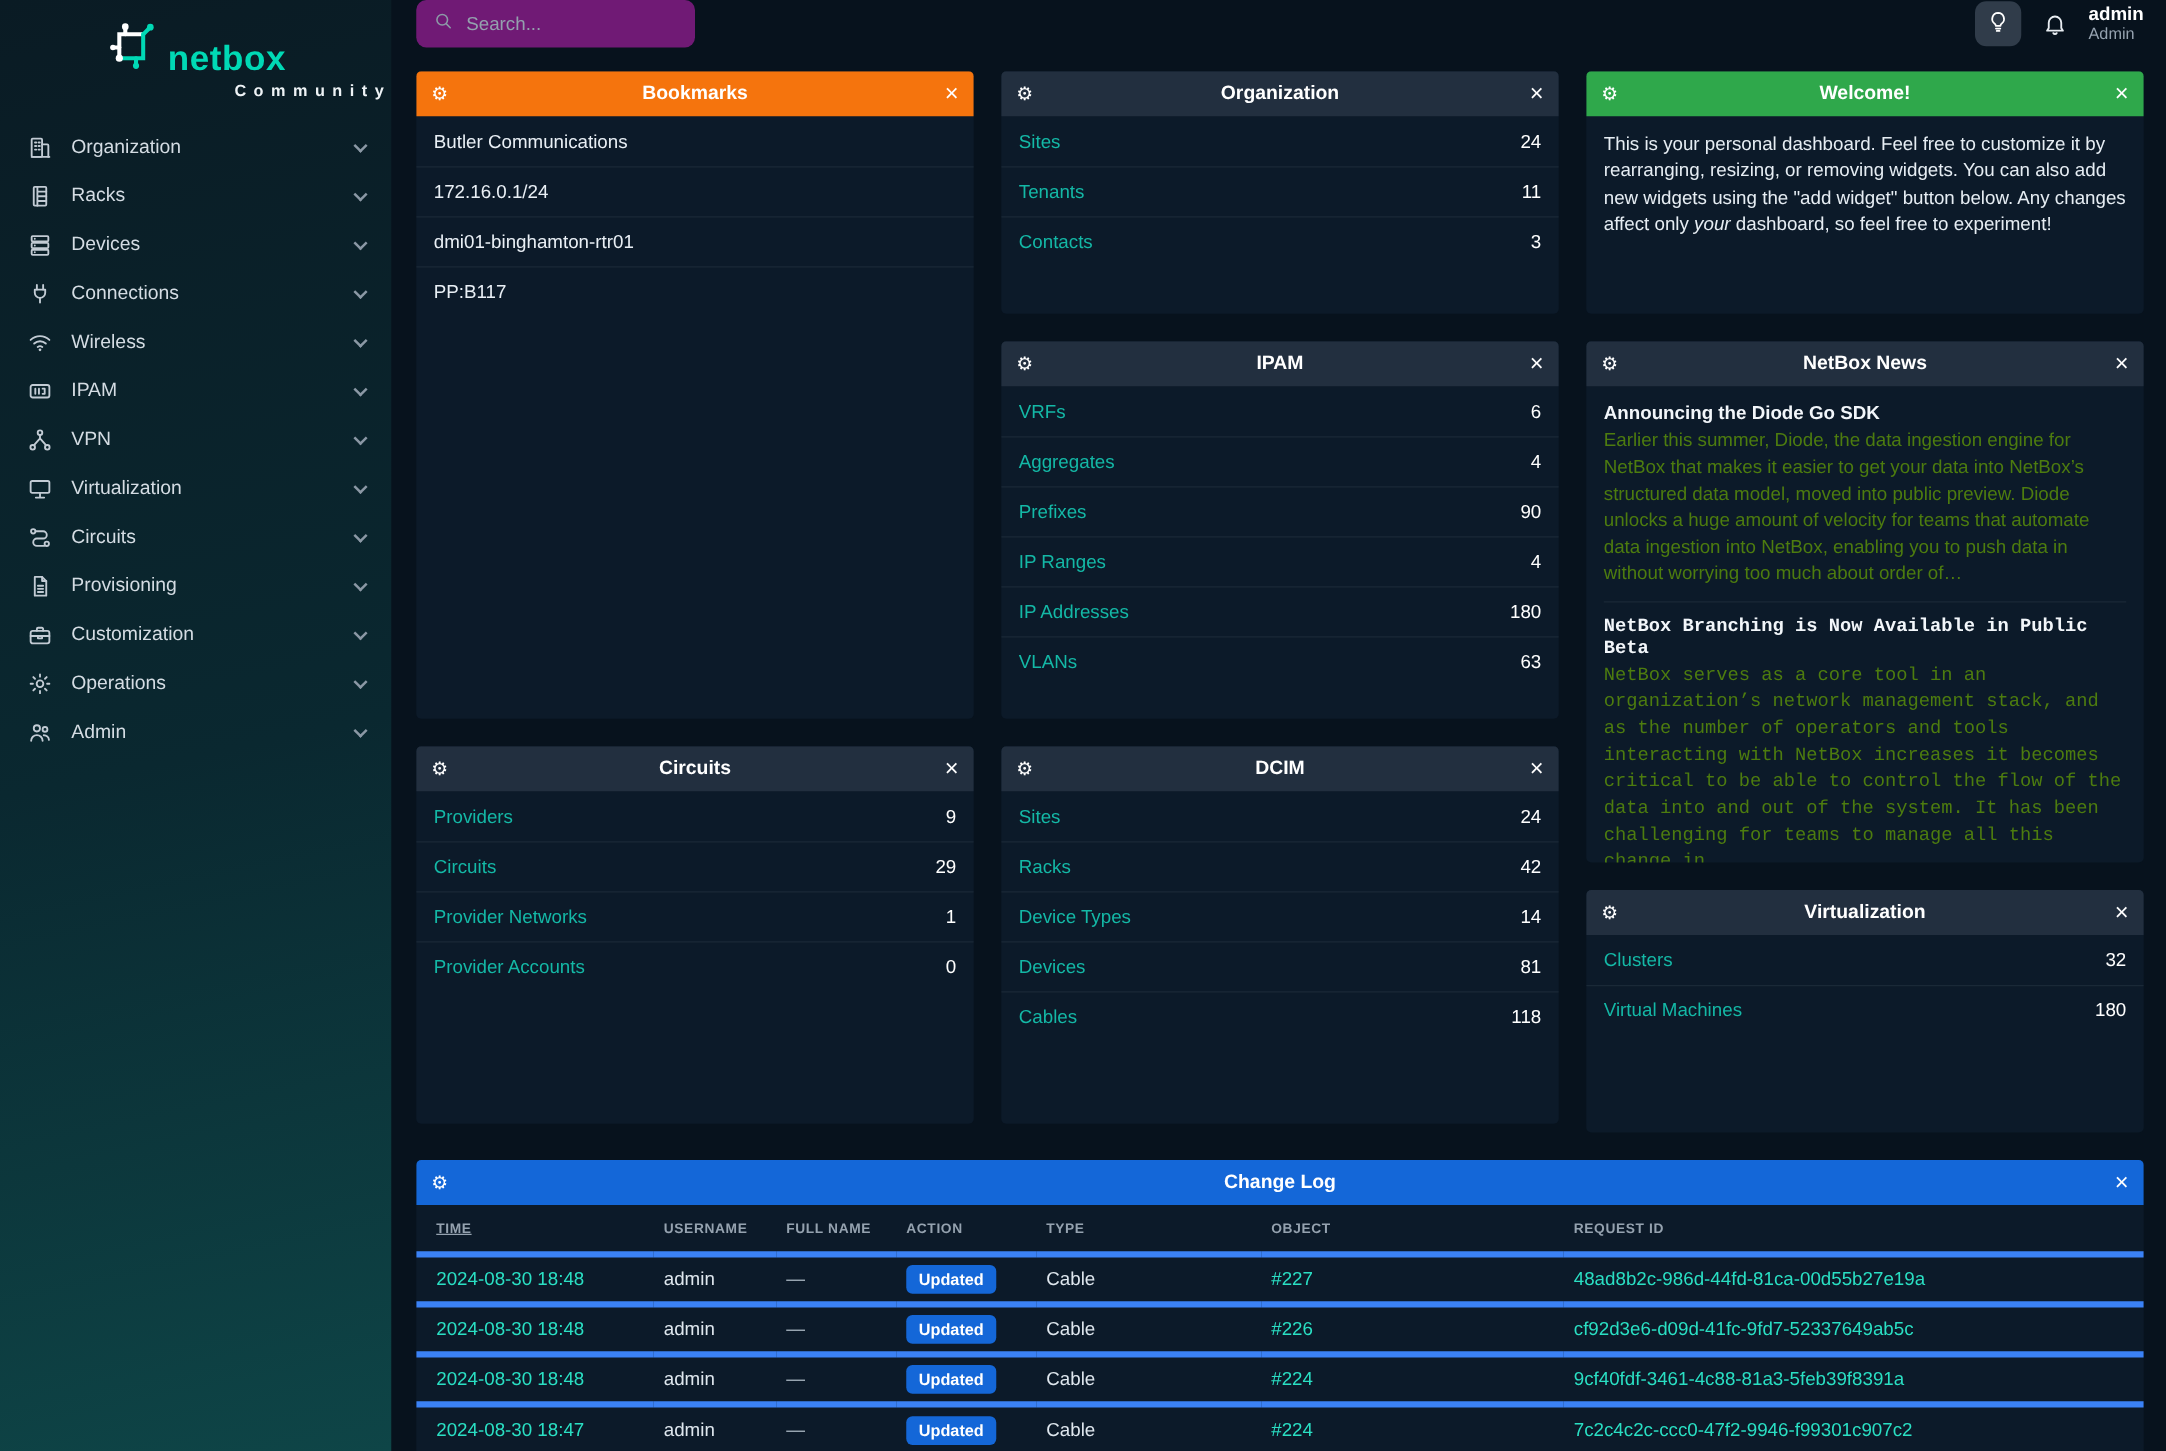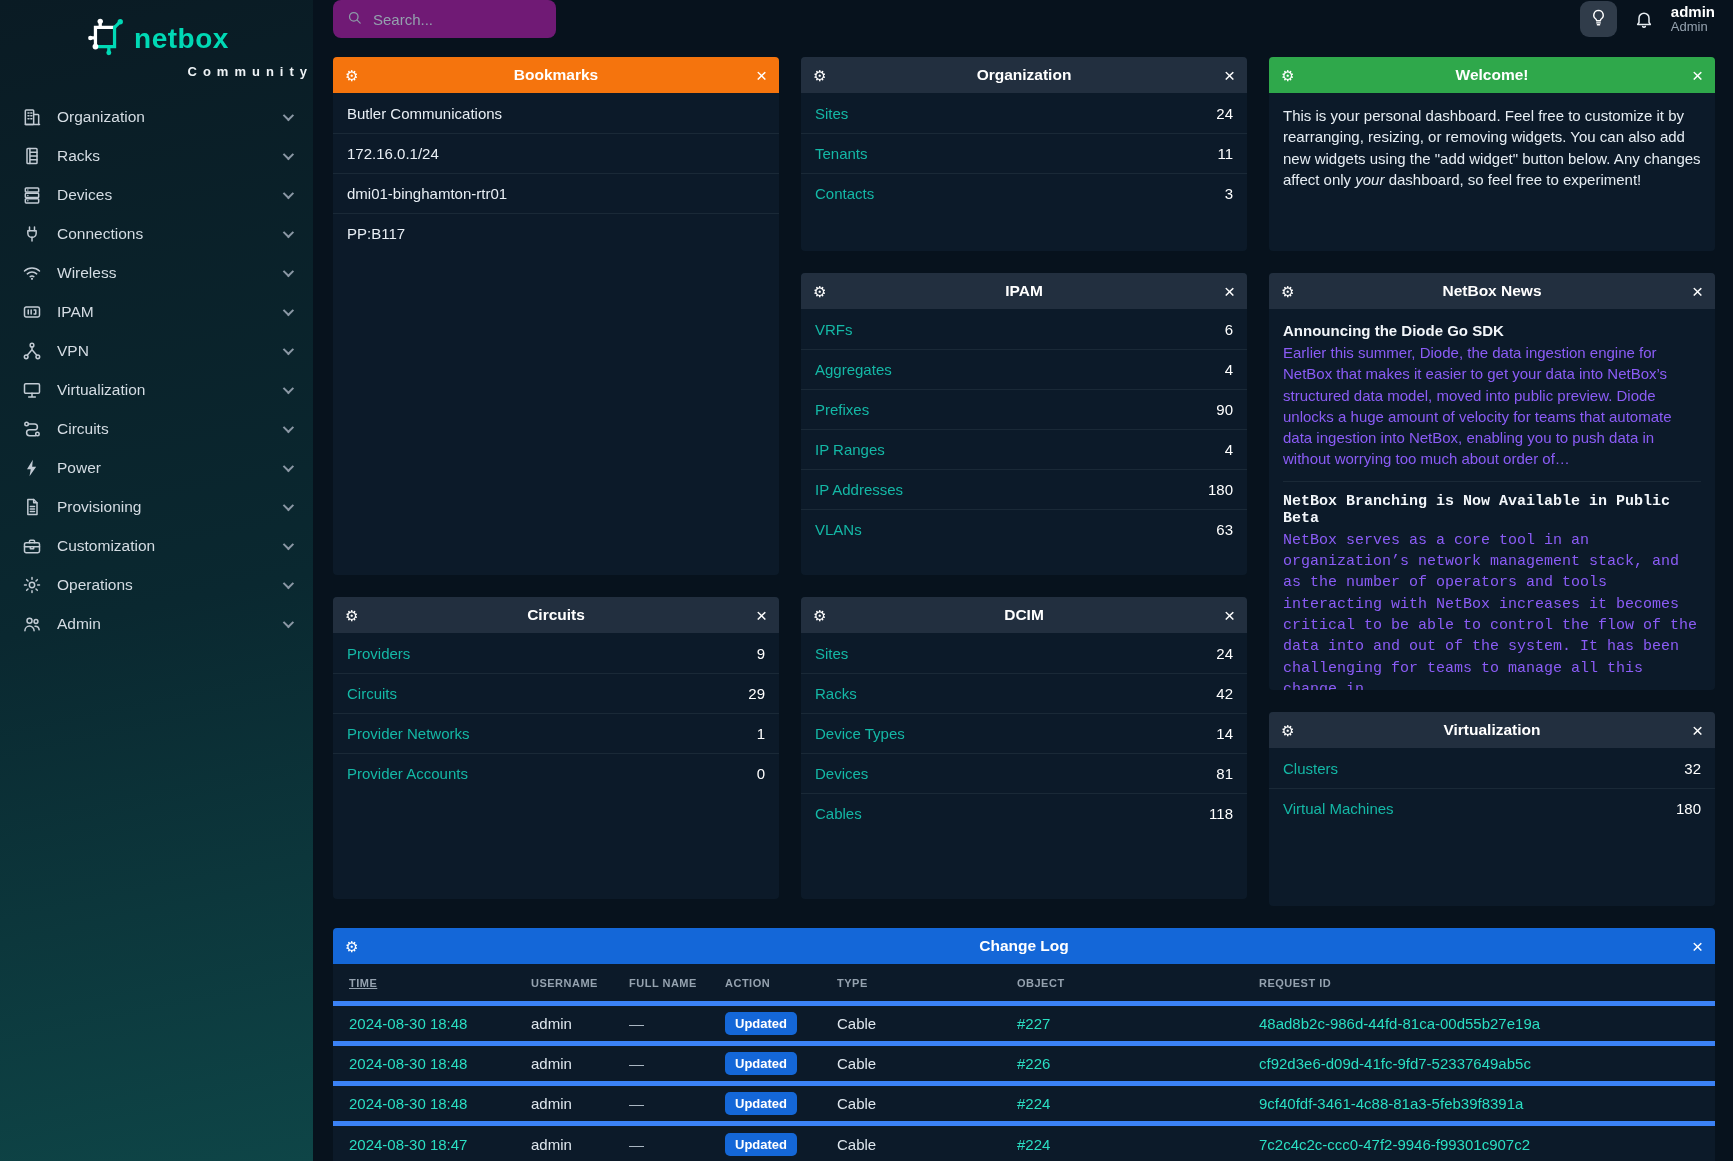--- a/index.html
+++ b/index.html
@@ -8,21 +8,21 @@
     font-family:"Liberation Sans","DejaVu Sans",sans-serif;
     background:#07121d; color:#dfe7ee; display:flex;
   }
   
   .sidebar {
     width:313px; min-width:313px; height:100%;
     background:linear-gradient(168deg,#0a1b24 0%,#0a2830 52%,#0e4547 100%);
     padding-top:12px;
   }
   .brand { text-align:center; padding:4px 0 18px; }
-  .brand-row { display:flex; align-items:center; justify-content:center; gap:8px; }
+  .brand-row { display:flex; align-items:flex-end; justify-content:center; gap:8px; }
   .brand-name { color:#00d9b5; font-size:28px; font-weight:800; letter-spacing:.5px; }
   .brand-tag { color:#eef3f6; font-size:13px; letter-spacing:6px; font-weight:600; margin-top:2px;text-align:right; }
   .nav-item {
     display:flex; align-items:center; height:39px; padding:0 22px; gap:15px;
     color:#d4dce3; cursor:pointer; font-size:15.5px;
   }
   .nav-ico { width:20px; height:20px; color:#c2cbd4; flex:0 0 20px; }
   .nav-ico svg { width:20px; height:20px; display:block; }
   .nav-label { flex:1; }
   .chev {
@@ -78,21 +78,21 @@
   .stat-row + .stat-row, .bm-item + .bm-item { border-top:1px solid #1a2937; }
   .stat-label { color:#14b8a6; cursor:pointer; }
   .stat-value { color:#ffffff; cursor:pointer; }
   .bm-item { height:40px; min-height:40px; display:flex; align-items:center; padding:0 14px; font-size:15px; color:#e9eff5; cursor:pointer; }
   
   .w-body { padding:12px 14px; font-size:15px; line-height:1.42; color:#e6edf3; }
   .news-item { padding:11px 0; }
   .news-item + .news-item { border-top:1px solid #1a2937;font-family:Liberation Mono, monospace; }
   .news-wrap { padding:2px 14px 6px; }
   .news-title { font-size:15px; font-weight:700; color:#f2f6fa; cursor:pointer; margin-bottom:3px; }
-  .news-body { font-size:15px; color:#8b5cf6; line-height:1.42; }
+  .news-body { font-size:15px; color:#4d7c0f; line-height:1.42; }
   
   .changelog { margin-top:22px; }
   table { border-collapse:collapse; width:100%; table-layout:fixed; }
   th {
     text-align:left; font-size:11px; letter-spacing:.5px; color:#95a2af;
     font-weight:700; padding:13px 8px 12px; text-transform:uppercase;
   }
   td { font-size:15px; padding:0 8px; height:40px; border-top:5px solid #3b82f6; }
   th:first-child, td:first-child { padding-left:16px; }
   .c-time { width:190px;text-decoration:underline; } .c-user { width:98px; } .c-full { width:96px; }
@@ -243,29 +243,20 @@
       <span class="nav-ico">
           <svg viewBox="0 0 24 24">
             <g class="ico-stroke">
               <circle cx="5.5" cy="6" r="2.1"></circle>
               <circle cx="18.5" cy="18" r="2.1"></circle>
               <path d="M7.8 6H15a3.5 3.5 0 0 1 0 7H9a3.5 3.5 0 0 0 0 7h7.2"></path>
             </g>
           </svg>
         </span>
       <span class="nav-label">Circuits</span>
-      <span class="chev"></span>
-    </div>
-    <div class="nav-item">
-      <span class="nav-ico">
-          <svg viewBox="0 0 24 24">
-            <path d="M13 2 6 13.5h4.5L9 22l8-11.5h-4.8L13 2z" fill="currentColor"></path>
-          </svg>
-        </span>
-      <span class="nav-label">Power</span>
       <span class="chev"></span>
     </div>
     <div class="nav-item">
       <span class="nav-ico">
           <svg viewBox="0 0 24 24">
             <g class="ico-stroke">
               <path d="M7 3h7l4 4v14H7z"></path>
               <path d="M14 3v4h4M10 11.5h5M10 14.5h5M10 17.5h5"></path>
             </g>
           </svg>

